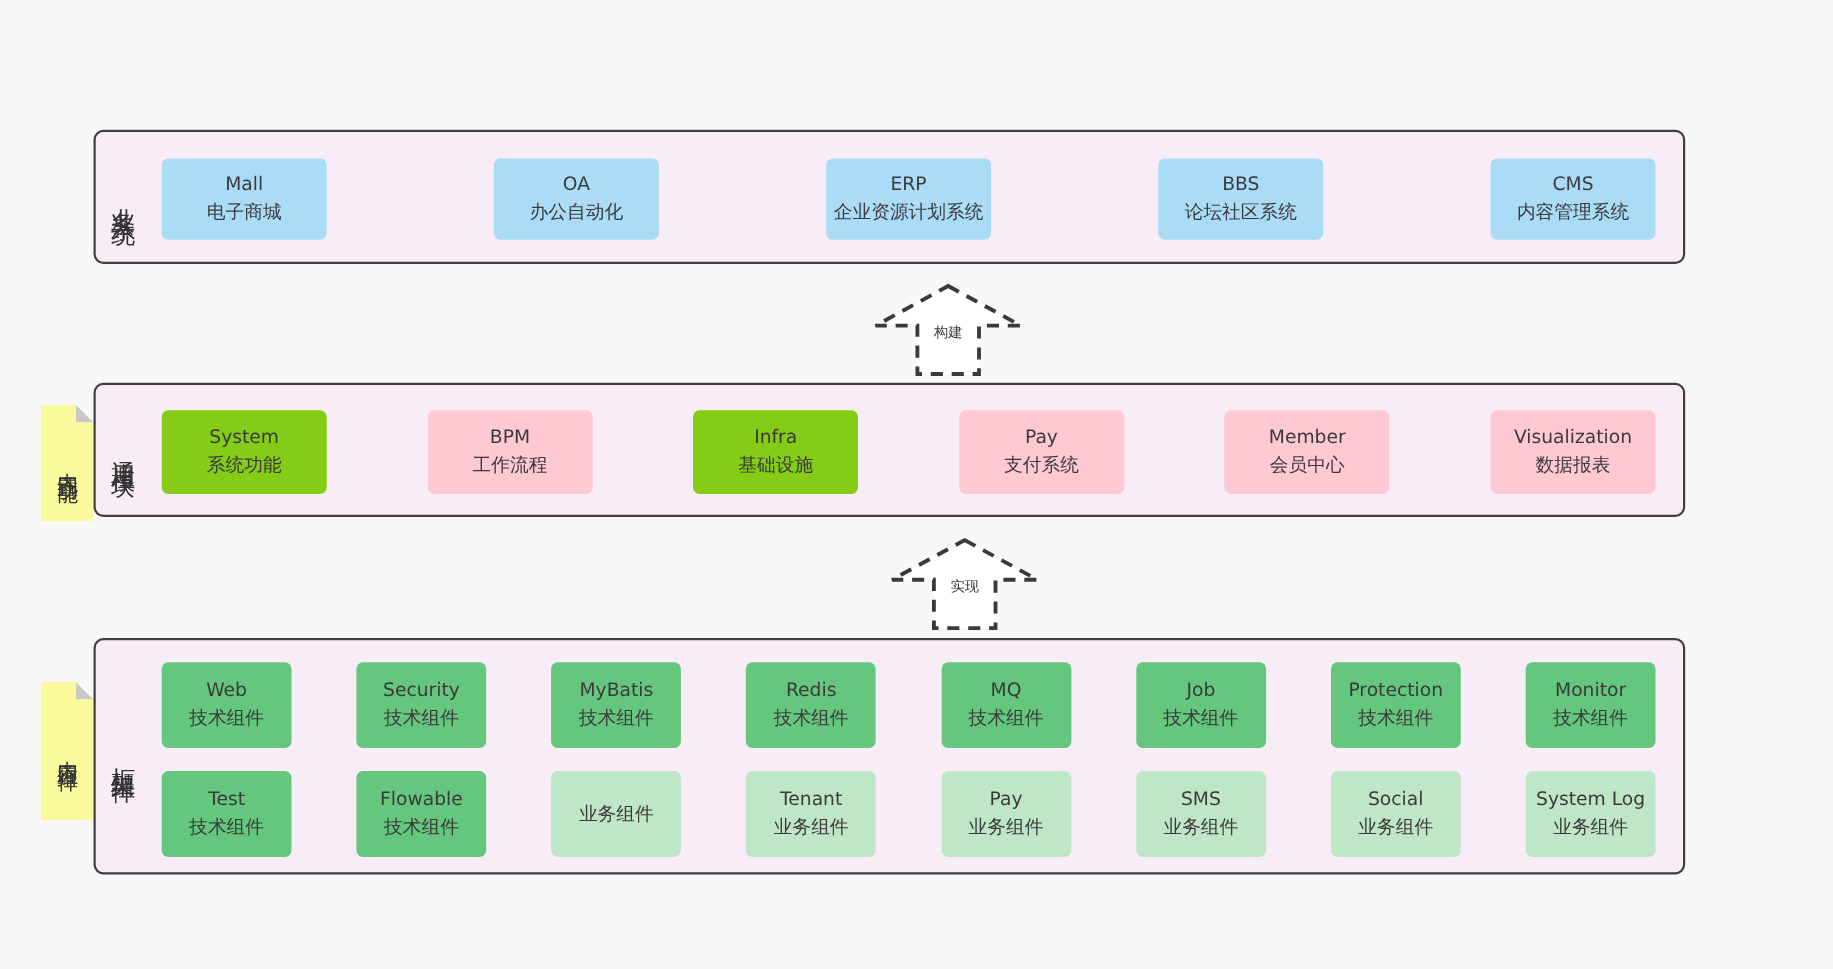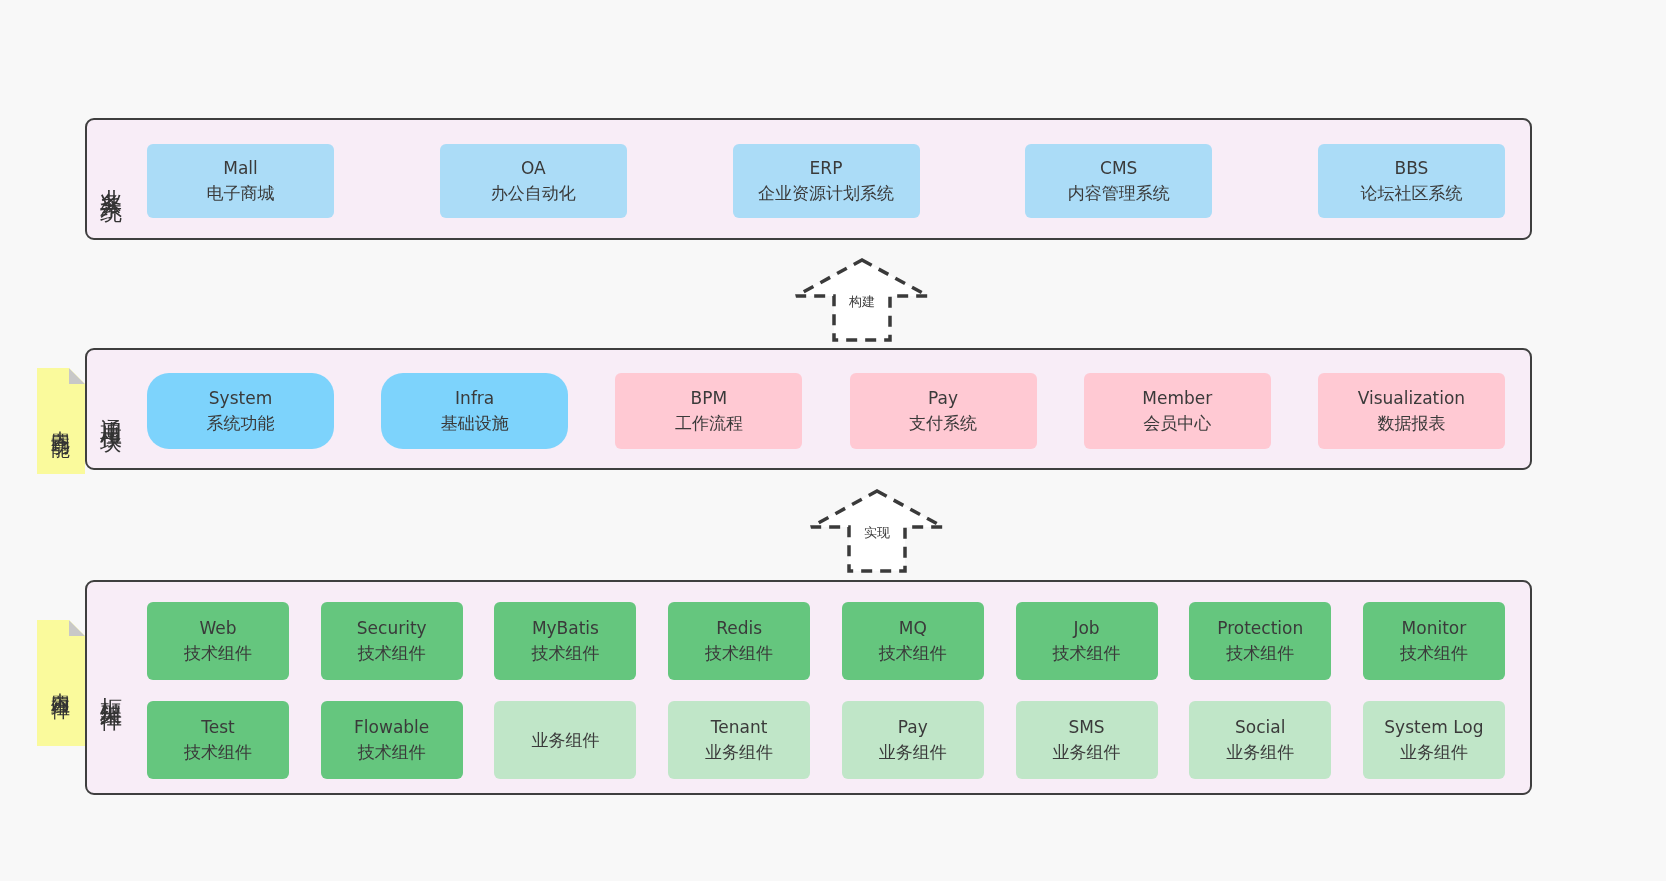--- a/index.html
+++ b/index.html
@@ -39,26 +39,26 @@
   #section-components .row-2 { top:119px;gap:29px; }
 
   .box {
     border-radius:6px;
     display:flex; flex-direction:column;
     justify-content:center; align-items:center;
     text-align:center;
     font-size:17px; line-height:1.45;
     padding:2px 6px;
   }
-  .w-lg { width:187px; height:74px; }
+  .w-lg { width:150px; height:74px; }
   #section-modules .w-lg { height:76px; }
-  .w-sm { width:142px; height:78px; }
+  .w-sm { width:118px; height:78px; }
 
   .blue       { background:#abdcf7; }
-  .red        { background:#7dd3fc;border-radius:22px; }
+  .red        { background:#84cc16; }
   .pink       { background:#ffc9d3; }
   .green      { background:#65c67e; }
   .lightgreen { background:#c0e6c8; }
 
   .note {
     position:absolute; left:37px; width:48px;
     background:#fafa9c; z-index:1;
     clip-path:polygon(0 0, calc(100% - 16px) 0, 100% 16px, 100% 100%, 0 100%);
   }
   #note-builtin-features   { top:368px; height:106px; }
@@ -109,51 +109,51 @@
     </div>
     <div class="box w-lg blue">
       <div class="name">OA</div>
       <div class="sub">办公自动化</div>
     </div>
     <div class="box w-lg blue">
       <div class="name">ERP</div>
       <div class="sub">企业资源计划系统</div>
     </div>
     <div class="box w-lg blue">
+      <div class="name">BBS</div>
+      <div class="sub">论坛社区系统</div>
+    </div>
+    <div class="box w-lg blue">
       <div class="name">CMS</div>
       <div class="sub">内容管理系统</div>
-    </div>
-    <div class="box w-lg blue">
-      <div class="name">BBS</div>
-      <div class="sub">论坛社区系统</div>
     </div>
   </div>
 </div>
 
 <div class="arrow" id="arrow-build">
   <svg width="140" height="88" viewBox="0 0 140 88">
     <path d="M70 4 L136 40 L98 40 L98 84 L42 84 L42 40 L4 40 Z" fill="#ffffff" stroke="#3a3a3a" stroke-width="3.5" stroke-dasharray="11 8"></path>
   </svg>
   <div class="arrow-label">构建</div>
 </div>
 
 <div class="container" id="section-modules">
   <div class="vlabel">通用模块</div>
   <div class="row">
     <div class="box w-lg red">
       <div class="name">System</div>
       <div class="sub">系统功能</div>
     </div>
+    <div class="box w-lg pink">
+      <div class="name">BPM</div>
+      <div class="sub">工作流程</div>
+    </div>
     <div class="box w-lg red">
       <div class="name">Infra</div>
       <div class="sub">基础设施</div>
-    </div>
-    <div class="box w-lg pink">
-      <div class="name">BPM</div>
-      <div class="sub">工作流程</div>
     </div>
     <div class="box w-lg pink">
       <div class="name">Pay</div>
       <div class="sub">支付系统</div>
     </div>
     <div class="box w-lg pink">
       <div class="name">Member</div>
       <div class="sub">会员中心</div>
     </div>
     <div class="box w-lg pink">

